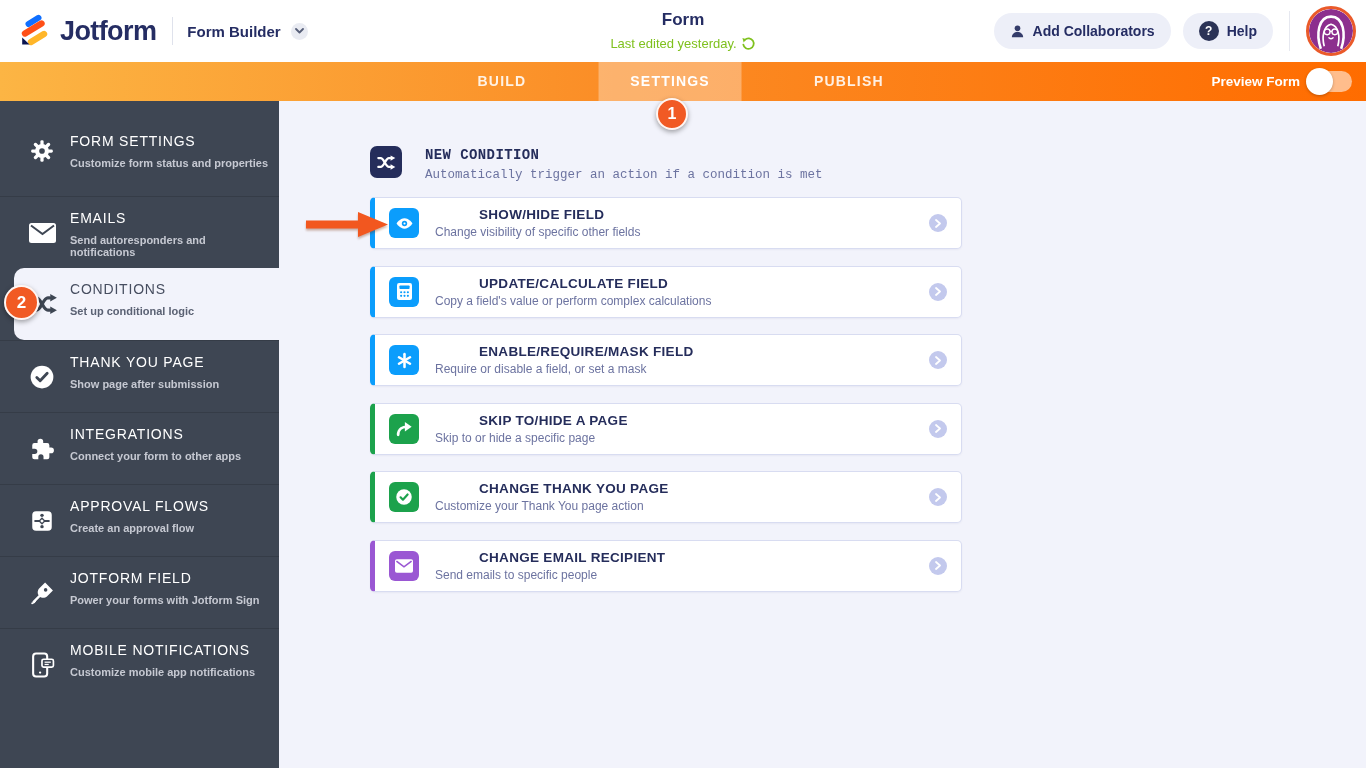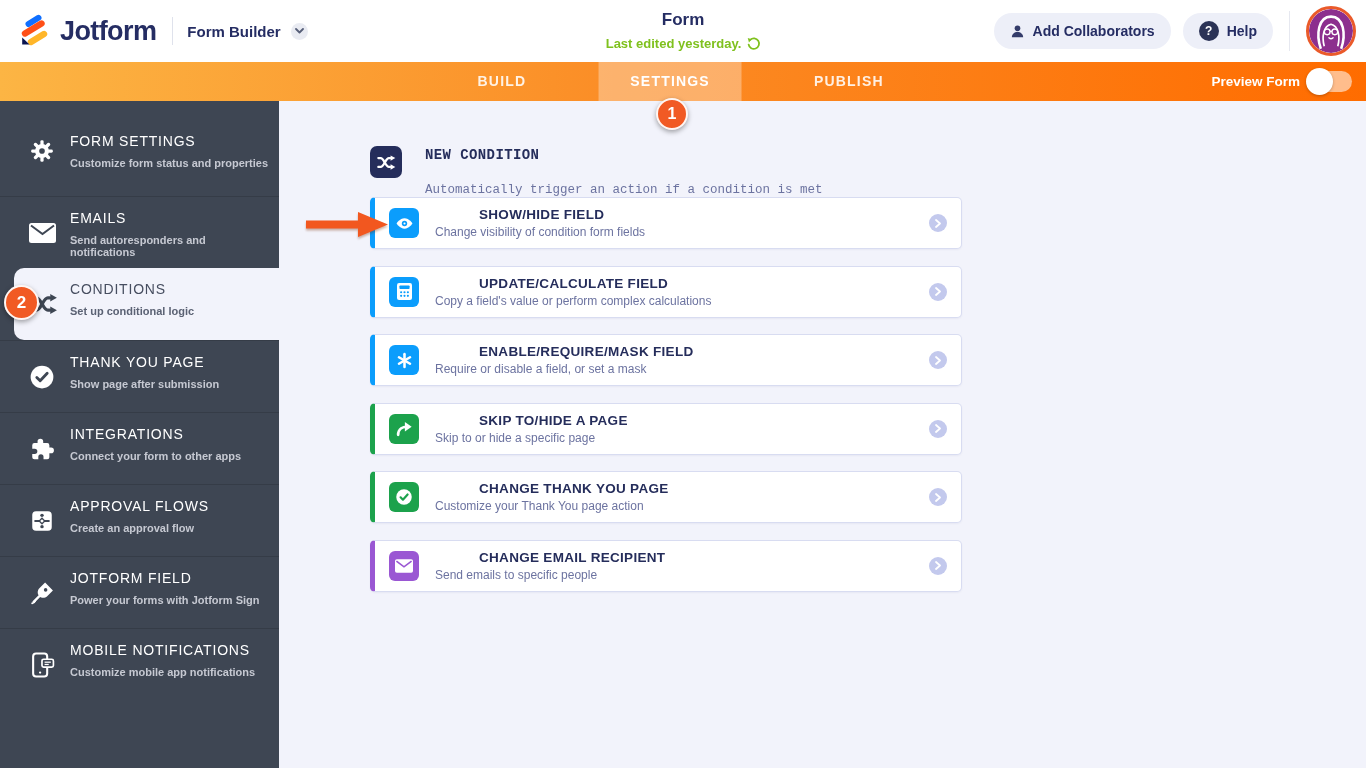--- a/index.html
+++ b/index.html
@@ -10,21 +10,21 @@
   
   .topbar { position:absolute; left:0; top:0; width:1366px; height:62px; background:#ffffff; z-index:5; }
   .logo-group { position:absolute; left:16px; top:0; height:62px; display:flex; align-items:center; gap:10px; cursor:pointer; }
   .logo-text { font-size:27px; font-weight:800; color:#252d63; letter-spacing:-0.6px; }
   .logo-divider { width:1px; height:28px; background:#dfe2ec; margin-left:6px; }
   .product-name { font-size:15px; font-weight:600; color:#252d63; margin-left:4px; }
   .chev-circle { width:17px; height:17px; border-radius:50%; background:#e9ebf2; display:flex; align-items:center; justify-content:center; }
 
   .title-group { position:absolute; left:50%; transform:translateX(-50%); top:10px; text-align:center; }
   .form-title { font-size:17px; font-weight:700; color:#252d63; }
-  .last-edited { margin-top:6px; font-size:13px; font-weight:700; color:#7fc11e; display:flex; align-items:center; gap:5px; justify-content:center; }
+  .last-edited { margin-top:6px; font-size:13px; font-weight:400; color:#7fc11e; display:flex; align-items:center; gap:5px; justify-content:center; }
 
   .header-actions { position:absolute; right:10px; top:0; height:62px; display:flex; align-items:center; gap:12px; }
   .pill { height:36px; border-radius:18px; background:#edeff8; display:flex; align-items:center; gap:8px; padding:0 16px; font-size:14px; font-weight:600; color:#252d63; cursor:pointer; }
   .help-circle { width:20px; height:20px; border-radius:50%; background:#2b3356; color:#fff; font-size:12px; font-weight:700; display:flex; align-items:center; justify-content:center; }
   .header-divider { width:1px; height:40px; background:#e6e8f0; margin:0 4px; }
   .avatar { width:50px; height:50px; border-radius:50%; border:3px solid #ea5a2a; overflow:hidden; cursor:pointer; }
 
   
   .navbar { position:absolute; left:0; top:62px; width:1366px; height:39px; background:linear-gradient(90deg,#fcb544 0%,#fb8d26 45%,#ff6c00 100%); z-index:4; }
   .nav-tabs { position:absolute; left:50%; transform:translateX(-50.5%); top:0; height:46px; display:flex;gap:40px; }
@@ -53,21 +53,21 @@
   .side-item.active { background:#f2f3fb; margin-left:14px; padding-left:56px; border-radius:10px 0 0 10px; border-top:none; }
   .side-item.active .side-icon { left:14px; }
   .side-item.active .side-title { color:#474e60; }
   .side-item.active .side-desc { color:#5b6274; }
 
   
   .content { position:absolute; left:279px; top:101px; width:1087px; height:667px; background:#f2f3fb; }
   .nc-header { position:absolute; left:91px; top:45px; display:flex; gap:23px;font-family:Liberation Mono, monospace; }
   .nc-icon { width:32px; height:32px; border-radius:7px; background:#252d5b; display:flex; align-items:center; justify-content:center; flex:none; }
   .nc-title { font-size:14px; font-weight:800; letter-spacing:0.4px; color:#252d5b; padding-top:1px; }
-  .nc-desc { margin-top:20px; font-size:12.5px; font-weight:500; color:#6c73a0; }
+  .nc-desc { margin-top:5px; font-size:12.5px; font-weight:500; color:#6c73a0; }
 
   .cards { position:absolute; left:91px; top:96px; width:592px; display:flex; flex-direction:column; gap:16.5px; }
   .card { position:relative; height:52px; background:#ffffff; border:1px solid #d8dcf1; border-left-width:5px; border-radius:5px; display:flex; align-items:center; padding-left:14px; cursor:pointer; box-shadow:0 1px 2px rgba(80,90,140,0.07); }
   .card-icon { width:30px; height:30px; border-radius:6px; display:flex; align-items:center; justify-content:center; flex:none; }
   .card-text { margin-left:16px; }
   .card-title { font-size:13.5px; font-weight:800; letter-spacing:0.3px; color:#252d5b;margin-left:44px; }
   .card-desc { margin-top:3px; font-size:12px; font-weight:500; color:#6c73a0; }
   .card-chevron { position:absolute; right:14px; top:50%; transform:translateY(-50%); width:18px; height:18px; border-radius:50%; background:#c3c9ed; display:flex; align-items:center; justify-content:center; }
 </style>
 </head>
@@ -291,21 +291,21 @@
       <div class="card" style="border-left-color: rgb(11, 157, 252);">
         <span class="card-icon" style="background-color: rgb(11, 157, 252); color: rgb(11, 157, 252);">
           <svg width="19" height="19" viewBox="0 0 24 24">
               <path d="M12 5.5 C6 5.5 2 12 2 12 s4 6.5 10 6.5 10-6.5 10-6.5 -4-6.5-10-6.5z" fill="#ffffff"></path>
               <circle cx="12" cy="12" r="3.4" fill="currentColor"></circle>
               <circle cx="12" cy="12" r="1.3" fill="#ffffff"></circle>
             </svg>
         </span>
         <div class="card-text">
           <div class="card-title">SHOW/HIDE FIELD</div>
-          <div class="card-desc">Change visibility of condition form fields</div>
+          <div class="card-desc">Change visibility of specific other fields</div>
         </div>
         <span class="card-chevron">
           <svg width="6" height="9" viewBox="0 0 6 9">
               <path d="M1 1 L5 4.5 L1 8" stroke="#ffffff" stroke-width="1.8" fill="none" stroke-linecap="round" stroke-linejoin="round"></path>
             </svg>
         </span>
       </div>
 
       <div class="card" style="border-left-color: rgb(11, 157, 252);">
         <span class="card-icon" style="background-color: rgb(11, 157, 252); color: rgb(11, 157, 252);">

